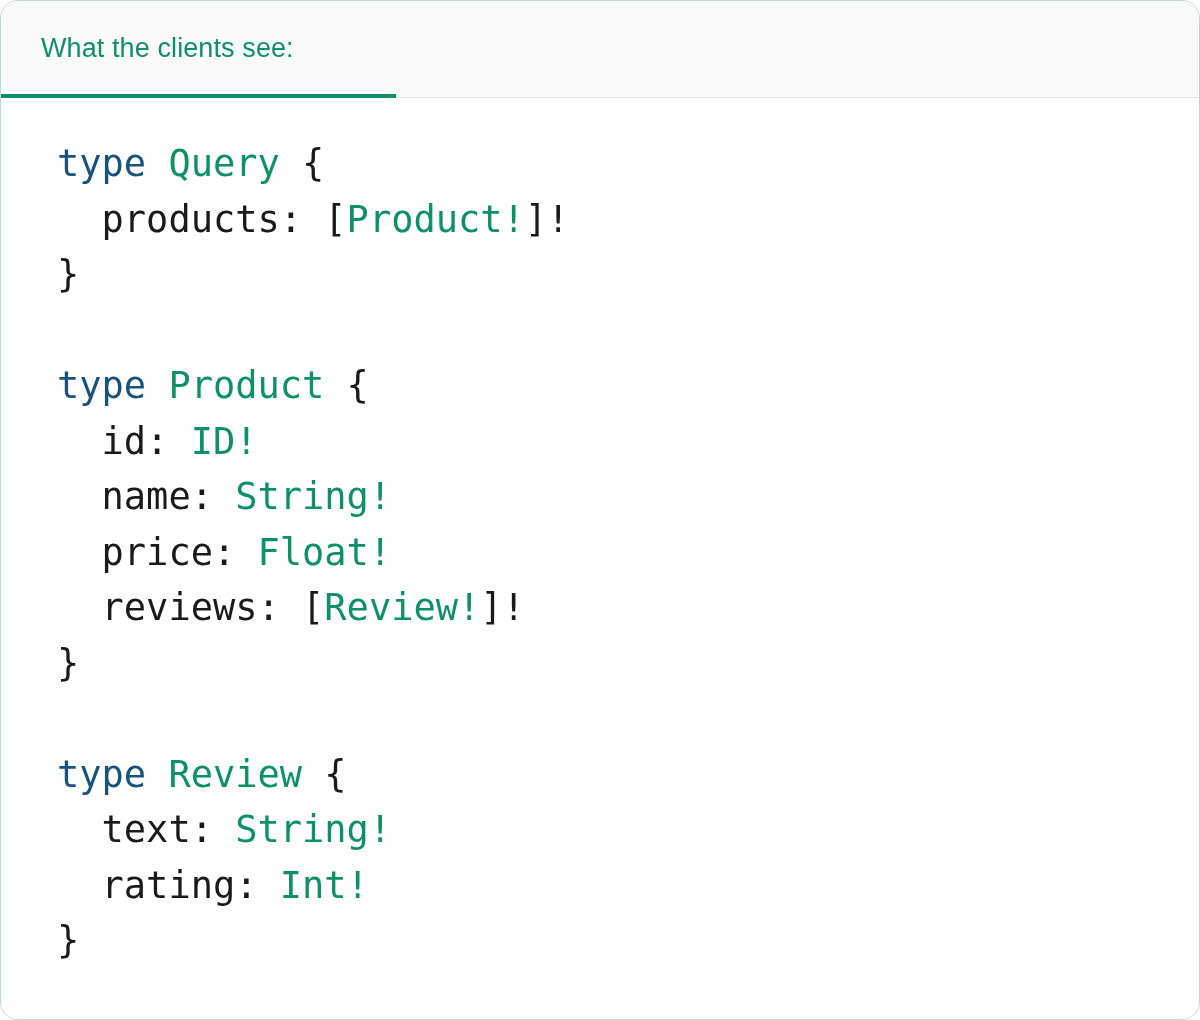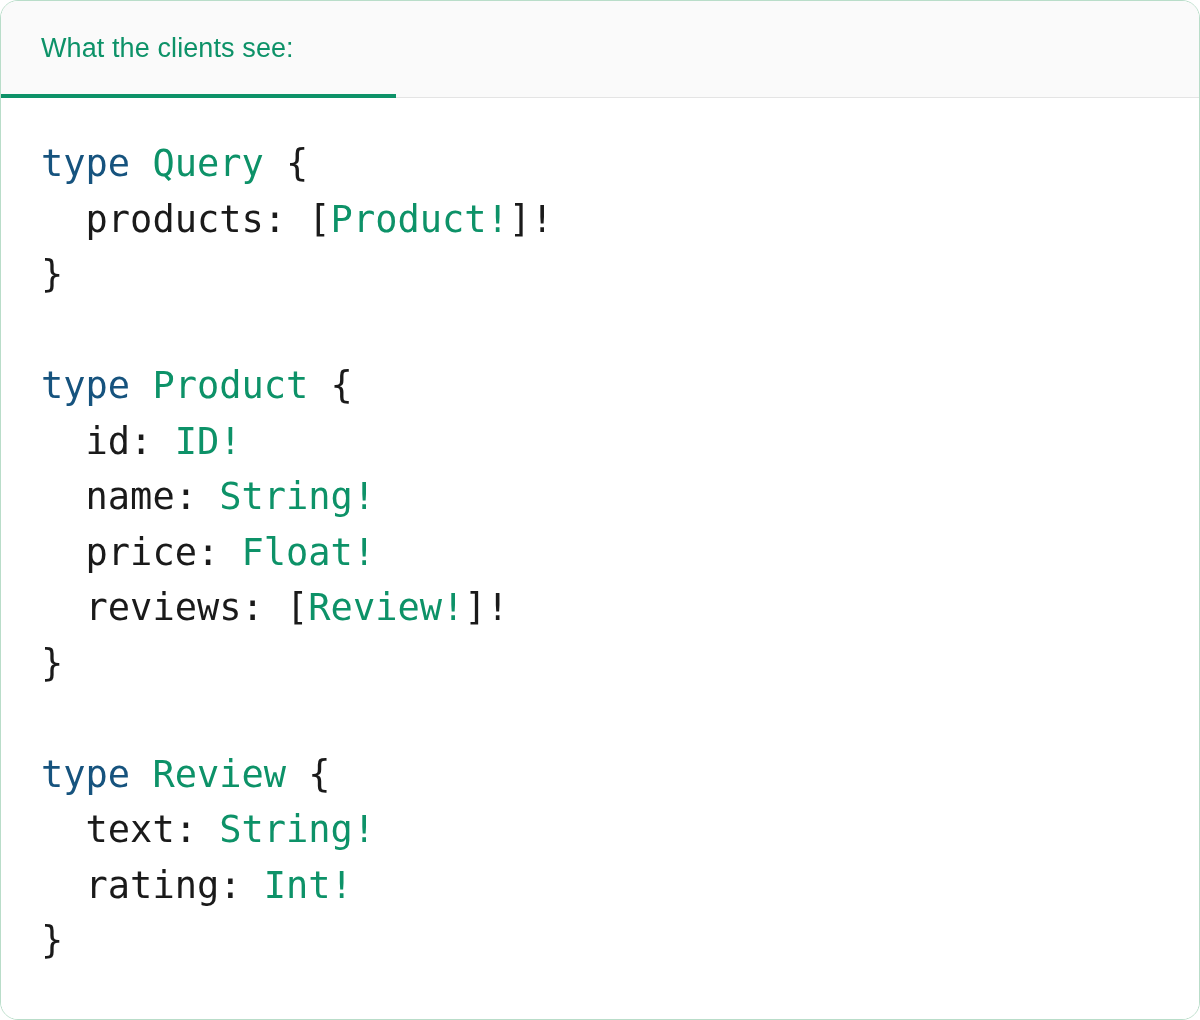--- a/index.html
+++ b/index.html
@@ -63,21 +63,21 @@
     bottom: -1px;
     width: 395px;
     height: 4px;
     background: #0d9268;
   }
 
   
   .code-area {
     box-sizing: border-box;
     background: #ffffff;
-    padding: 38px 40px 0 40px;
+    padding: 38px 40px 0 56px;
     height: 922px;
   }
   .code {
     margin: 0;
     font-family: "DejaVu Sans Mono", "Liberation Mono", monospace;
     font-size: 37px;
     line-height: 55.5px;
     white-space: pre;
     color: #1a1a1a;
     letter-spacing: 0px;

